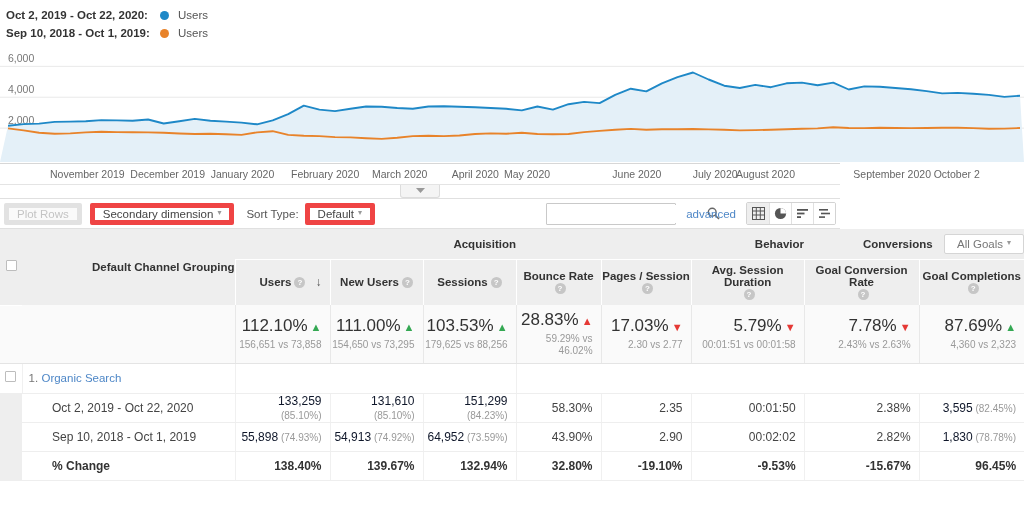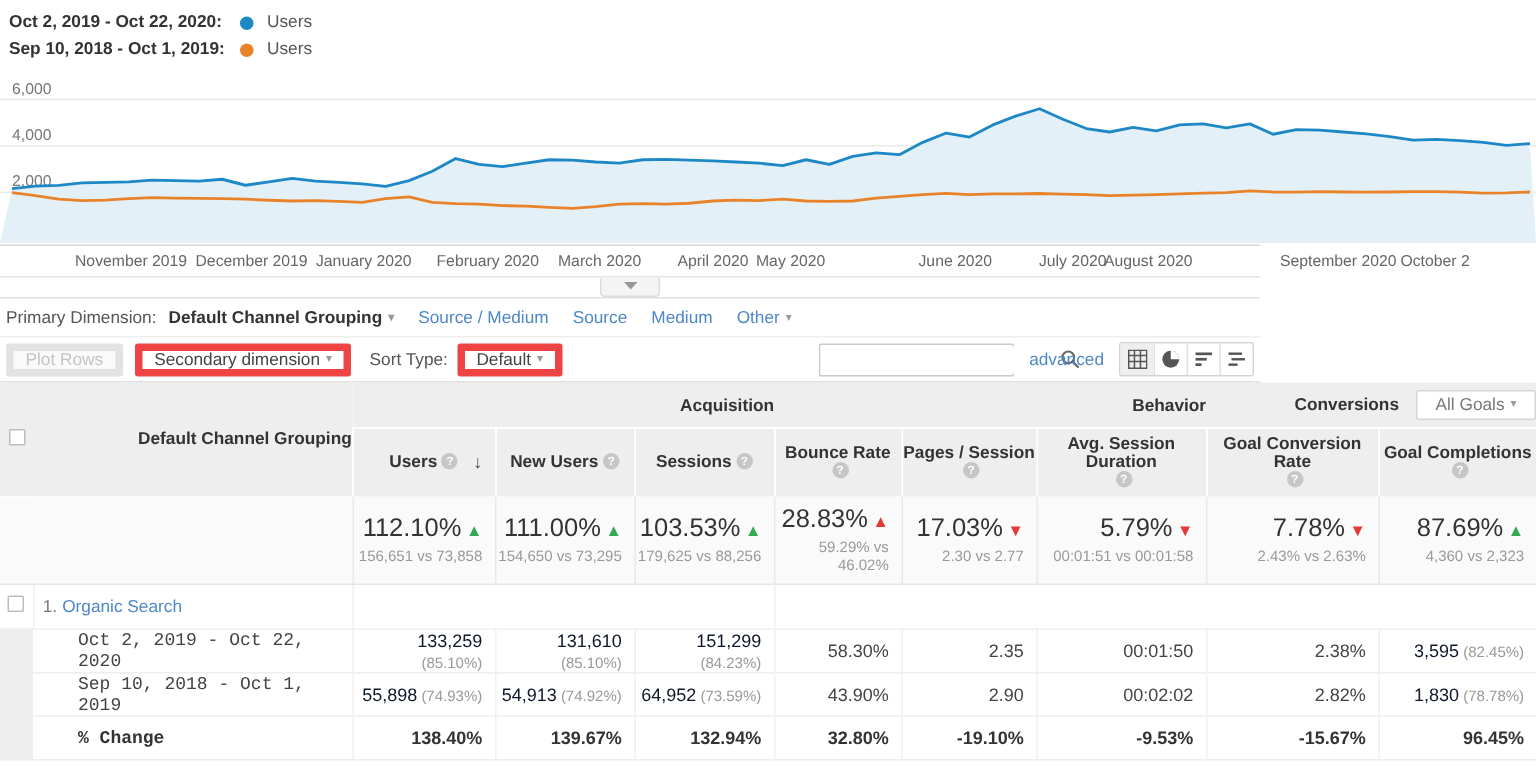--- a/index.html
+++ b/index.html
@@ -102,21 +102,21 @@
   tr.rowhead td { height:30px; border-bottom:1px solid #eee;
                   border-left:1px solid #f0f0f0; background:#fff; }
   tr.rowhead td.cb-cell { background:#fff; border-left:none; }
   .idx { color:#777; font-size:11.5px; padding-left:6px; }
   .chanlink { color:#4e87c7; font-size:11.5px; cursor:pointer; }
 
   tr.datarow td { height:29px; border-bottom:1px solid #eee;
                   border-left:1px solid #f0f0f0; text-align:right;
                   padding-right:8px; font-size:12px; color:#444; }
   tr.datarow td.cb-cell { border-left:none; }
-  tr.datarow td.labelcell { text-align:left; padding-left:30px; border-left:none;font-family:Liberation Mono, monospace; }
+  tr.datarow td.labelcell { text-align:left; padding-left:30px; border-left:none; }
   .bold { font-weight:normal; color:#0f172a; }
   .pct { color:#999; font-size:10px; }
   tr.changerow td { font-weight:bold; color:#333; }
   tr.changerow td.labelcell { font-weight:bold; }
 </style>
 </head>
 <body>
 
 <div class="app">
 
@@ -162,28 +162,20 @@
       <div class="xlabel" style="left: 933.667px;">October 2</div>
     </div>
   <div class="tab-strip">
     <div class="collapse-tab">
       <svg width="9" height="6" viewBox="0 0 9 6">
         <path d="M0 0 L4.5 5 L9 0 Z" fill="#999"></path>
       </svg>
     </div>
   </div>
 
-  <div class="pdim">
-    <span class="pdim-label">Primary Dimension:</span>
-    <span class="pdim-active"><span>Default Channel Grouping</span><span class="caret">▾</span></span>
-    <span class="pdim-link">Source / Medium</span>
-    <span class="pdim-link">Source</span>
-    <span class="pdim-link">Medium</span>
-    <span class="pdim-link"><span>Other</span><span class="caret">▾</span></span>
-  </div>
 
   <div class="toolbar">
     <div class="btn disabled">
         <span>Plot Rows</span>
       </div>
     <div class="btn" style="margin-left:8px">
       <span>Secondary dimension</span>
       <span class="caret">▾</span>
     </div>
     <span class="sort-label">Sort Type:</span>

